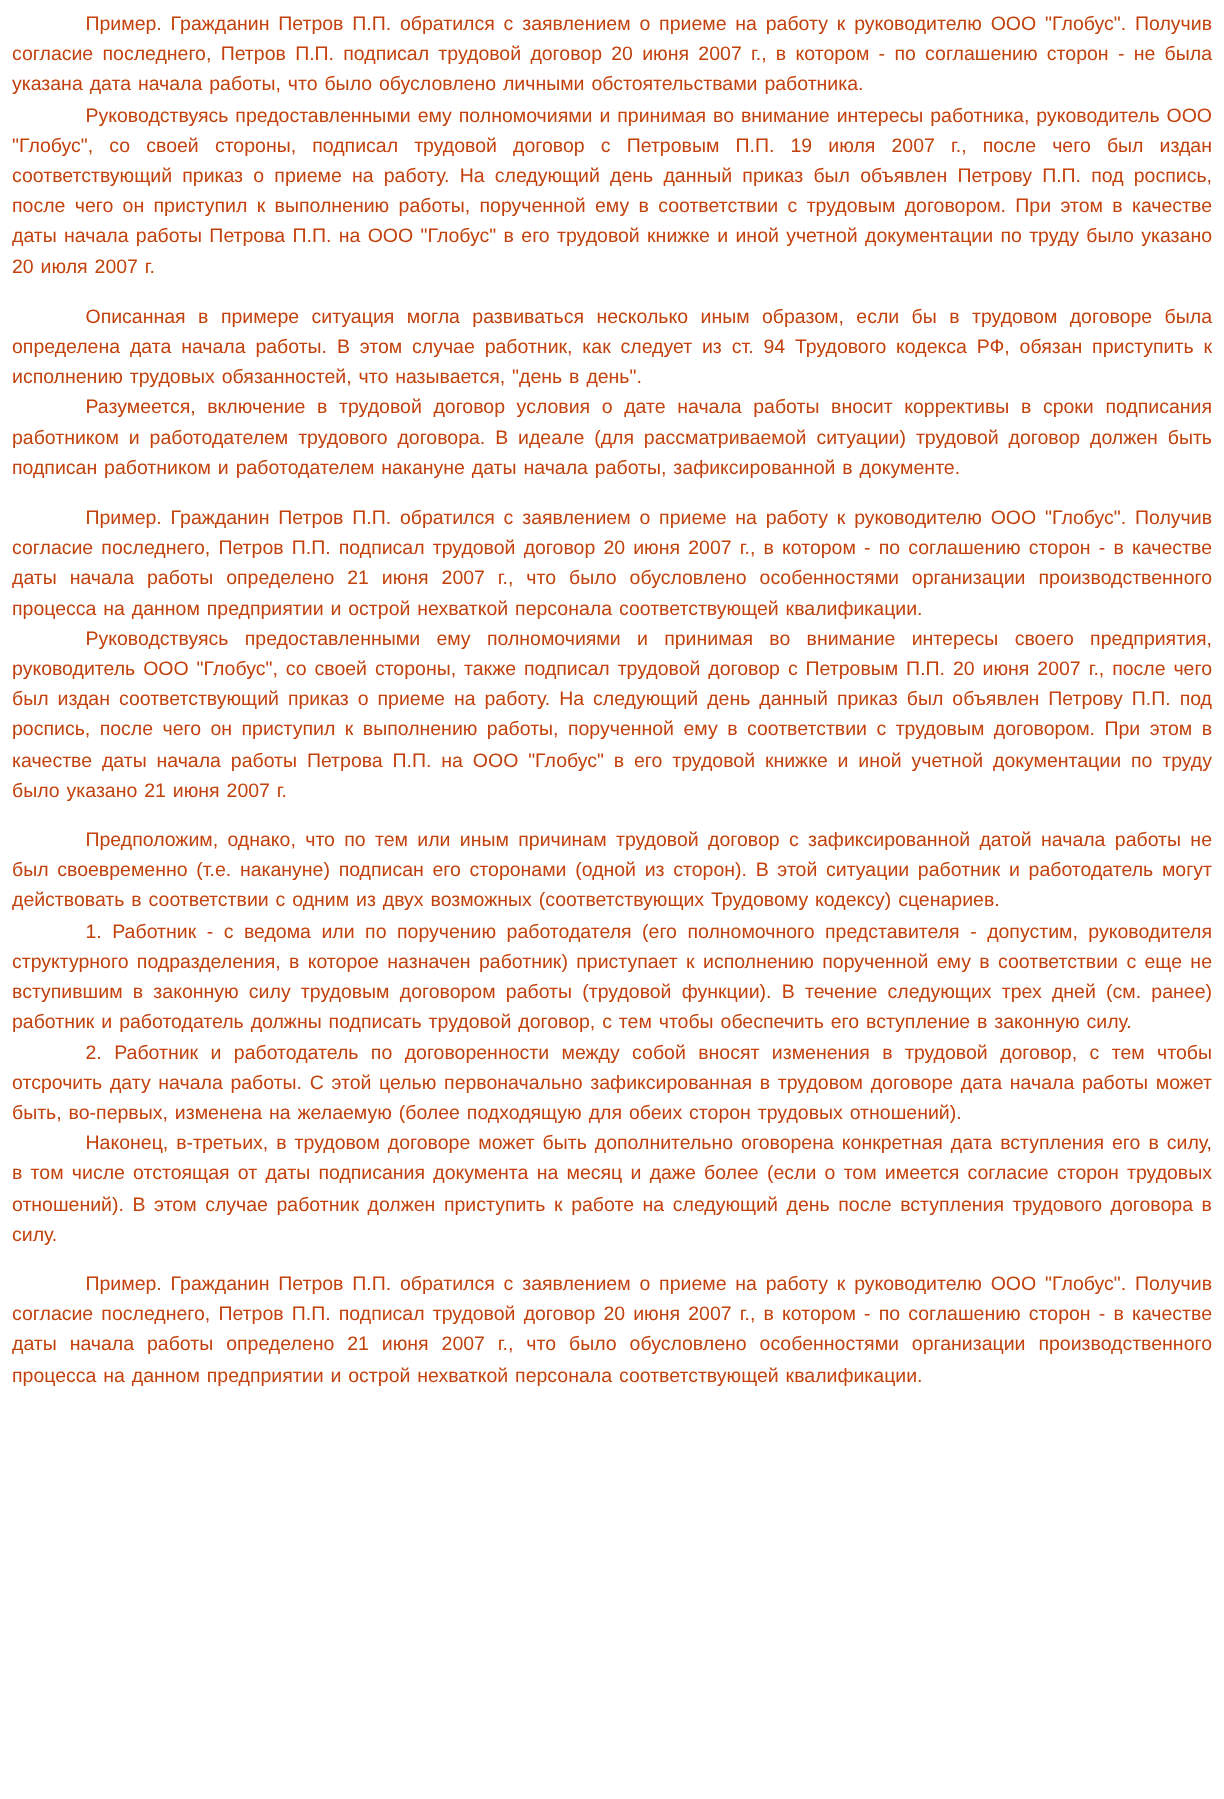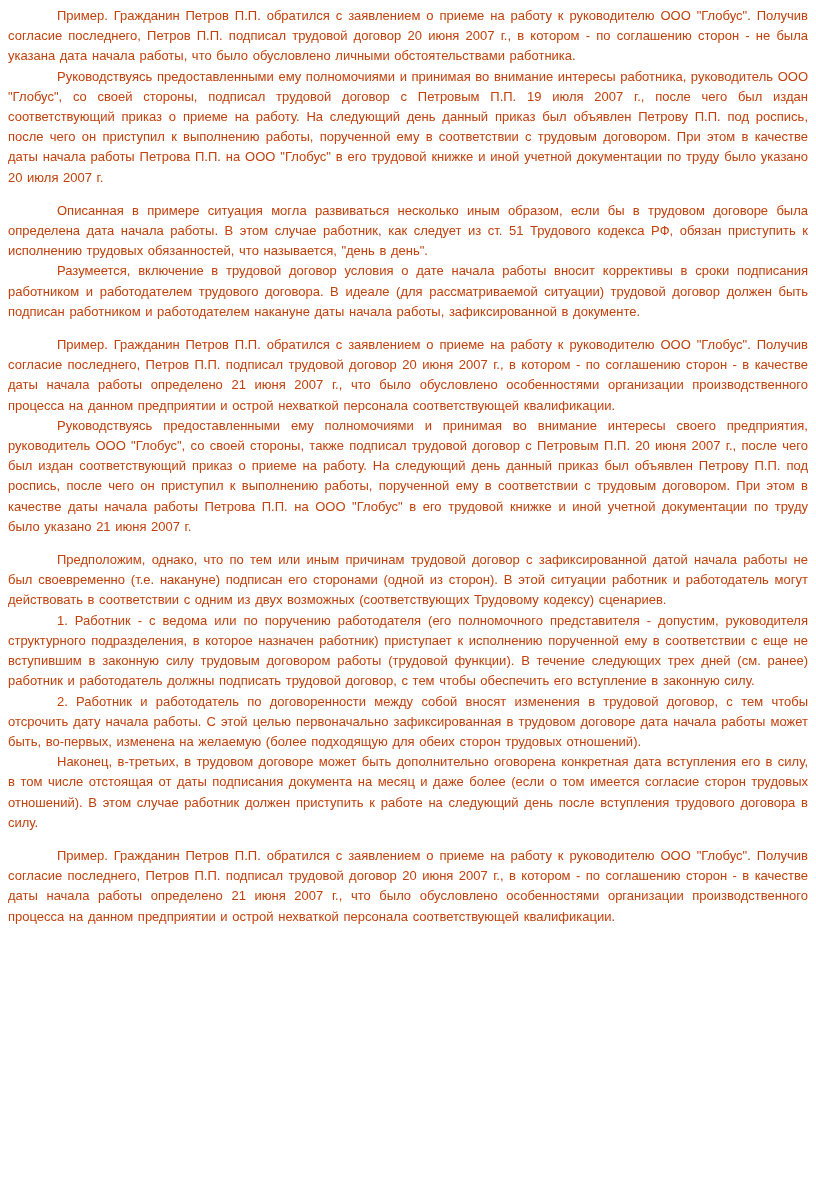--- a/index.html
+++ b/index.html
@@ -30,21 +30,21 @@
   .page p.gap-before {
     margin-top: 13px;
   }
 </style>
 </head>
 <body>
 
 <div class="page">
   <p>Пример. Гражданин Петров П.П. обратился с заявлением о приеме на работу к руководителю ООО "Глобус". Получив согласие последнего, Петров П.П. подписал трудовой договор 20 июня 2007 г., в котором - по соглашению сторон - не была указана дата начала работы, что было обусловлено личными обстоятельствами работника.</p>
   <p>Руководствуясь предоставленными ему полномочиями и принимая во внимание интересы работника, руководитель ООО "Глобус", со своей стороны, подписал трудовой договор с Петровым П.П. 19 июля 2007 г., после чего был издан соответствующий приказ о приеме на работу. На следующий день данный приказ был объявлен Петрову П.П. под роспись, после чего он приступил к выполнению работы, порученной ему в соответствии с трудовым договором. При этом в качестве даты начала работы Петрова П.П. на ООО "Глобус" в его трудовой книжке и иной учетной документации по труду было указано 20 июля 2007 г.</p>
-  <p class="gap-before">Описанная в примере ситуация могла развиваться несколько иным образом, если бы в трудовом договоре была определена дата начала работы. В этом случае работник, как следует из ст. 51 Трудового кодекса РФ, обязан приступить к исполнению трудовых обязанностей, что называется, "день в день".</p>
+  <p class="gap-before">Описанная в примере ситуация могла развиваться несколько иным образом, если бы в трудовом договоре была определена дата начала работы. В этом случае работник, как следует из ст. 94 Трудового кодекса РФ, обязан приступить к исполнению трудовых обязанностей, что называется, "день в день".</p>
   <p>Разумеется, включение в трудовой договор условия о дате начала работы вносит коррективы в сроки подписания работником и работодателем трудового договора. В идеале (для рассматриваемой ситуации) трудовой договор должен быть подписан работником и работодателем накануне даты начала работы, зафиксированной в документе.</p>
   <p class="gap-before">Пример. Гражданин Петров П.П. обратился с заявлением о приеме на работу к руководителю ООО "Глобус". Получив согласие последнего, Петров П.П. подписал трудовой договор 20 июня 2007 г., в котором - по соглашению сторон - в качестве даты начала работы определено 21 июня 2007 г., что было обусловлено особенностями организации производственного процесса на данном предприятии и острой нехваткой персонала соответствующей квалификации.</p>
   <p>Руководствуясь предоставленными ему полномочиями и принимая во внимание интересы своего предприятия, руководитель ООО "Глобус", со своей стороны, также подписал трудовой договор с Петровым П.П. 20 июня 2007 г., после чего был издан соответствующий приказ о приеме на работу. На следующий день данный приказ был объявлен Петрову П.П. под роспись, после чего он приступил к выполнению работы, порученной ему в соответствии с трудовым договором. При этом в качестве даты начала работы Петрова П.П. на ООО "Глобус" в его трудовой книжке и иной учетной документации по труду было указано 21 июня 2007 г.</p>
   <p class="gap-before">Предположим, однако, что по тем или иным причинам трудовой договор с зафиксированной датой начала работы не был своевременно (т.е. накануне) подписан его сторонами (одной из сторон). В этой ситуации работник и работодатель могут действовать в соответствии с одним из двух возможных (соответствующих Трудовому кодексу) сценариев.</p>
   <p>1. Работник - с ведома или по поручению работодателя (его полномочного представителя - допустим, руководителя структурного подразделения, в которое назначен работник) приступает к исполнению порученной ему в соответствии с еще не вступившим в законную силу трудовым договором работы (трудовой функции). В течение следующих трех дней (см. ранее) работник и работодатель должны подписать трудовой договор, с тем чтобы обеспечить его вступление в законную силу.</p>
   <p>2. Работник и работодатель по договоренности между собой вносят изменения в трудовой договор, с тем чтобы отсрочить дату начала работы. С этой целью первоначально зафиксированная в трудовом договоре дата начала работы может быть, во-первых, изменена на желаемую (более подходящую для обеих сторон трудовых отношений).</p>
   <p>Наконец, в-третьих, в трудовом договоре может быть дополнительно оговорена конкретная дата вступления его в силу, в том числе отстоящая от даты подписания документа на месяц и даже более (если о том имеется согласие сторон трудовых отношений). В этом случае работник должен приступить к работе на следующий день после вступления трудового договора в силу.</p>
   <p class="gap-before">Пример. Гражданин Петров П.П. обратился с заявлением о приеме на работу к руководителю ООО "Глобус". Получив согласие последнего, Петров П.П. подписал трудовой договор 20 июня 2007 г., в котором - по соглашению сторон - в качестве даты начала работы определено 21 июня 2007 г., что было обусловлено особенностями организации производственного процесса на данном предприятии и острой нехваткой персонала соответствующей квалификации.</p>
 </div>
 

